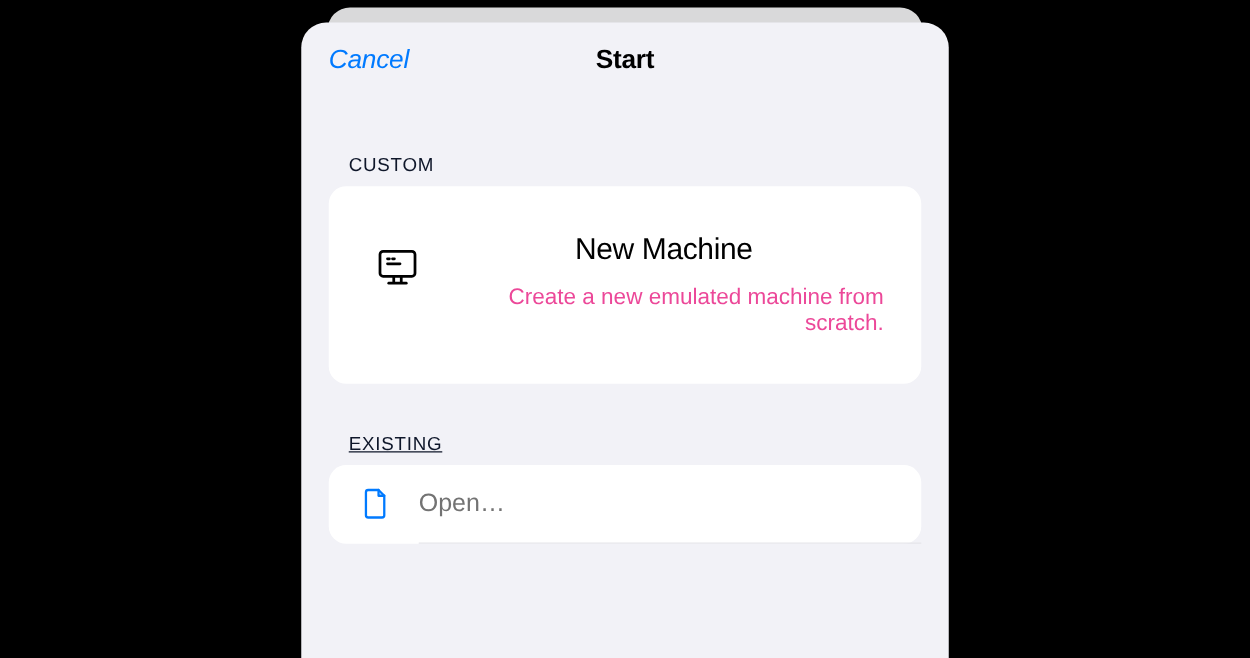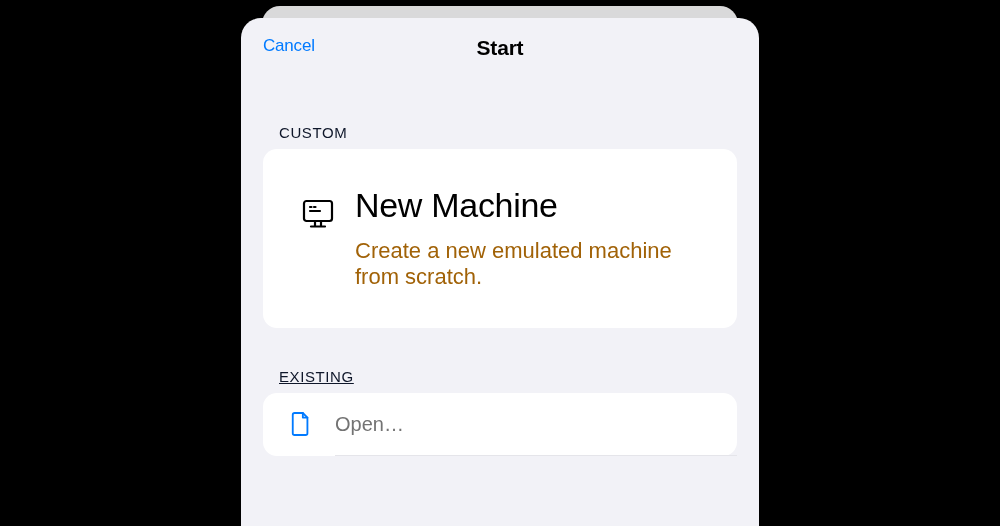--- a/index.html
+++ b/index.html
@@ -26,25 +26,26 @@
     }
     .nav {
       position: relative;
       height: 60px;
       padding: 18px 22px 0;
     }
     .nav-cancel {
       position: absolute;
       left: 22px; top: 18px;
       color: #007aff;
-      font-size: 17px;
+      font-size: 21px;
       font-weight: 400;
       background: none; border: none;
       cursor: pointer;
       letter-spacing: -0.2px;
+      font-style: italic;
     }
     .nav-title {
       text-align: center;
       font-size: 21px;
       font-weight: 700;
       color: #000;
       letter-spacing: -0.2px;
     }
     .section-header {
       padding: 46px 38px 8px;
@@ -69,31 +70,33 @@
       width: 38px;
       margin-top: 12px;
       margin-right: 18px;
       color: #000;
       display: flex;
       align-items: center;
       justify-content: center;
     }
     .custom-text { flex: 1; }
     .custom-title {
-      font-size: 34px;
+      font-size: 24px;
       font-weight: 500;
       color: #000;
       letter-spacing: -0.3px;
       line-height: 1.1;
+      text-align: center;
     }
     .custom-sub {
       margin-top: 14px;
-      font-size: 22px;
-      color: #a16207;
+      font-size: 18px;
+      color: #ec4899;
       font-weight: 400;
+      text-align: right;
     }
     .section-header.second { padding-top: 40px; text-decoration: underline; }
     .list-row {
       display: flex;
       align-items: center;
       min-height: 62px;
       padding: 0 18px;
       cursor: pointer;
     }
     .list-icon {

